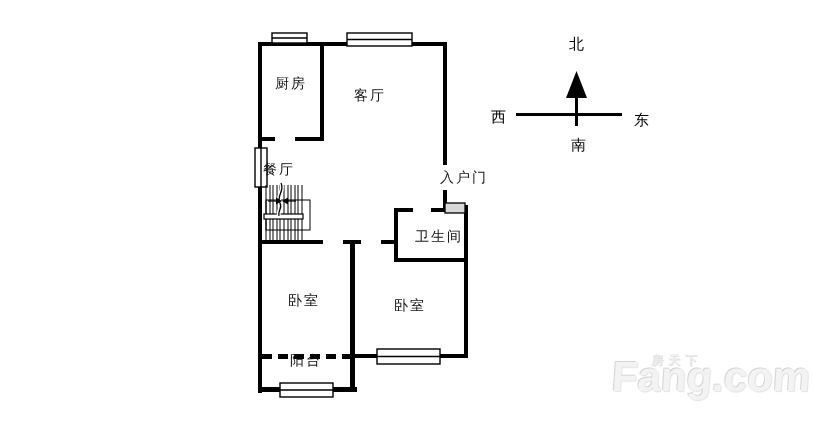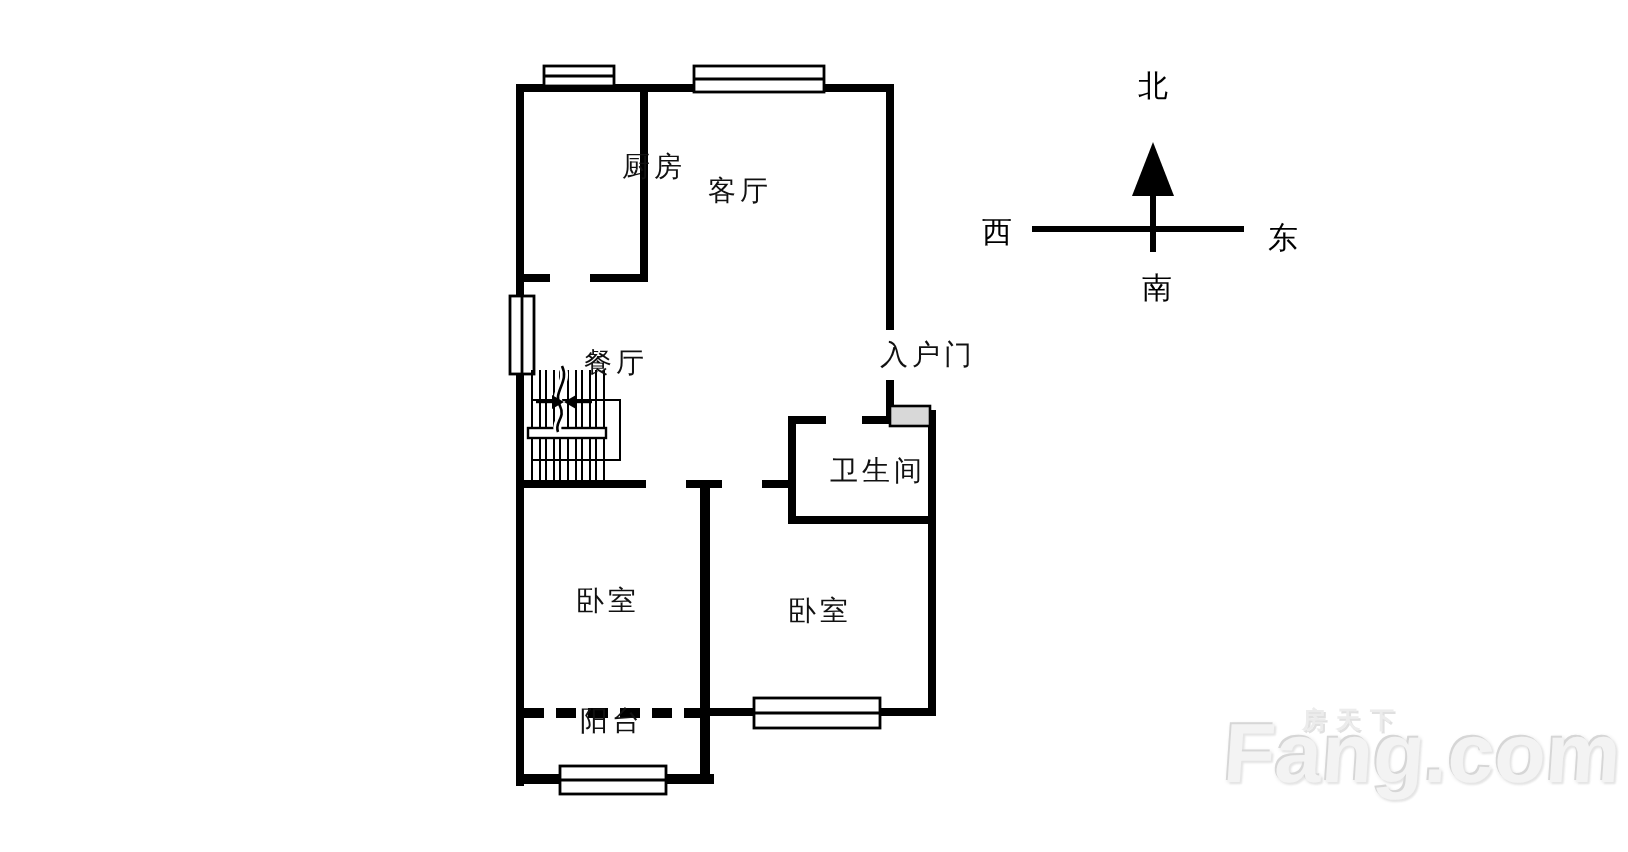--- a/index.html
+++ b/index.html
@@ -119,23 +119,23 @@
       </g>
     </g>
 
     <g fill="#000000">
       <rect x="516" y="113" width="106" height="3"></rect>
       <rect x="575" y="94" width="3" height="32"></rect>
       <polygon points="576.5,71 566,98 587,98"></polygon>
     </g>
   </svg>
 
-  <div class="room-label" style="left:275px; top:75px;margin-left:36px;">厨房</div>
+  <div class="room-label" style="left:275px; top:75px;">厨房</div>
   <div class="room-label" style="left:354px; top:87px;">客厅</div>
-  <div class="room-label" style="left:292px; top:161px;margin-top:12px;">餐厅</div>
+  <div class="room-label" style="left:263px; top:161px;">餐厅</div>
   <div class="room-label" style="left:440px; top:169px;">入户门</div>
   <div class="room-label" style="left:415px; top:229px;font-family:Liberation Mono, monospace;">卫生间</div>
   <div class="room-label" style="left:288px; top:292px;">卧室</div>
   <div class="room-label" style="left:394px; top:297px;">卧室</div>
   <div class="room-label" style="left:290px; top:352px;">阳台</div>
 
   <div class="compass-label" style="left:569px; top:36px;">北</div>
   <div class="compass-label" style="left:491px; top:109px;">西</div>
   <div class="compass-label" style="left:634px; top:112px;">东</div>
   <div class="compass-label" style="left:571px; top:137px;">南</div>

